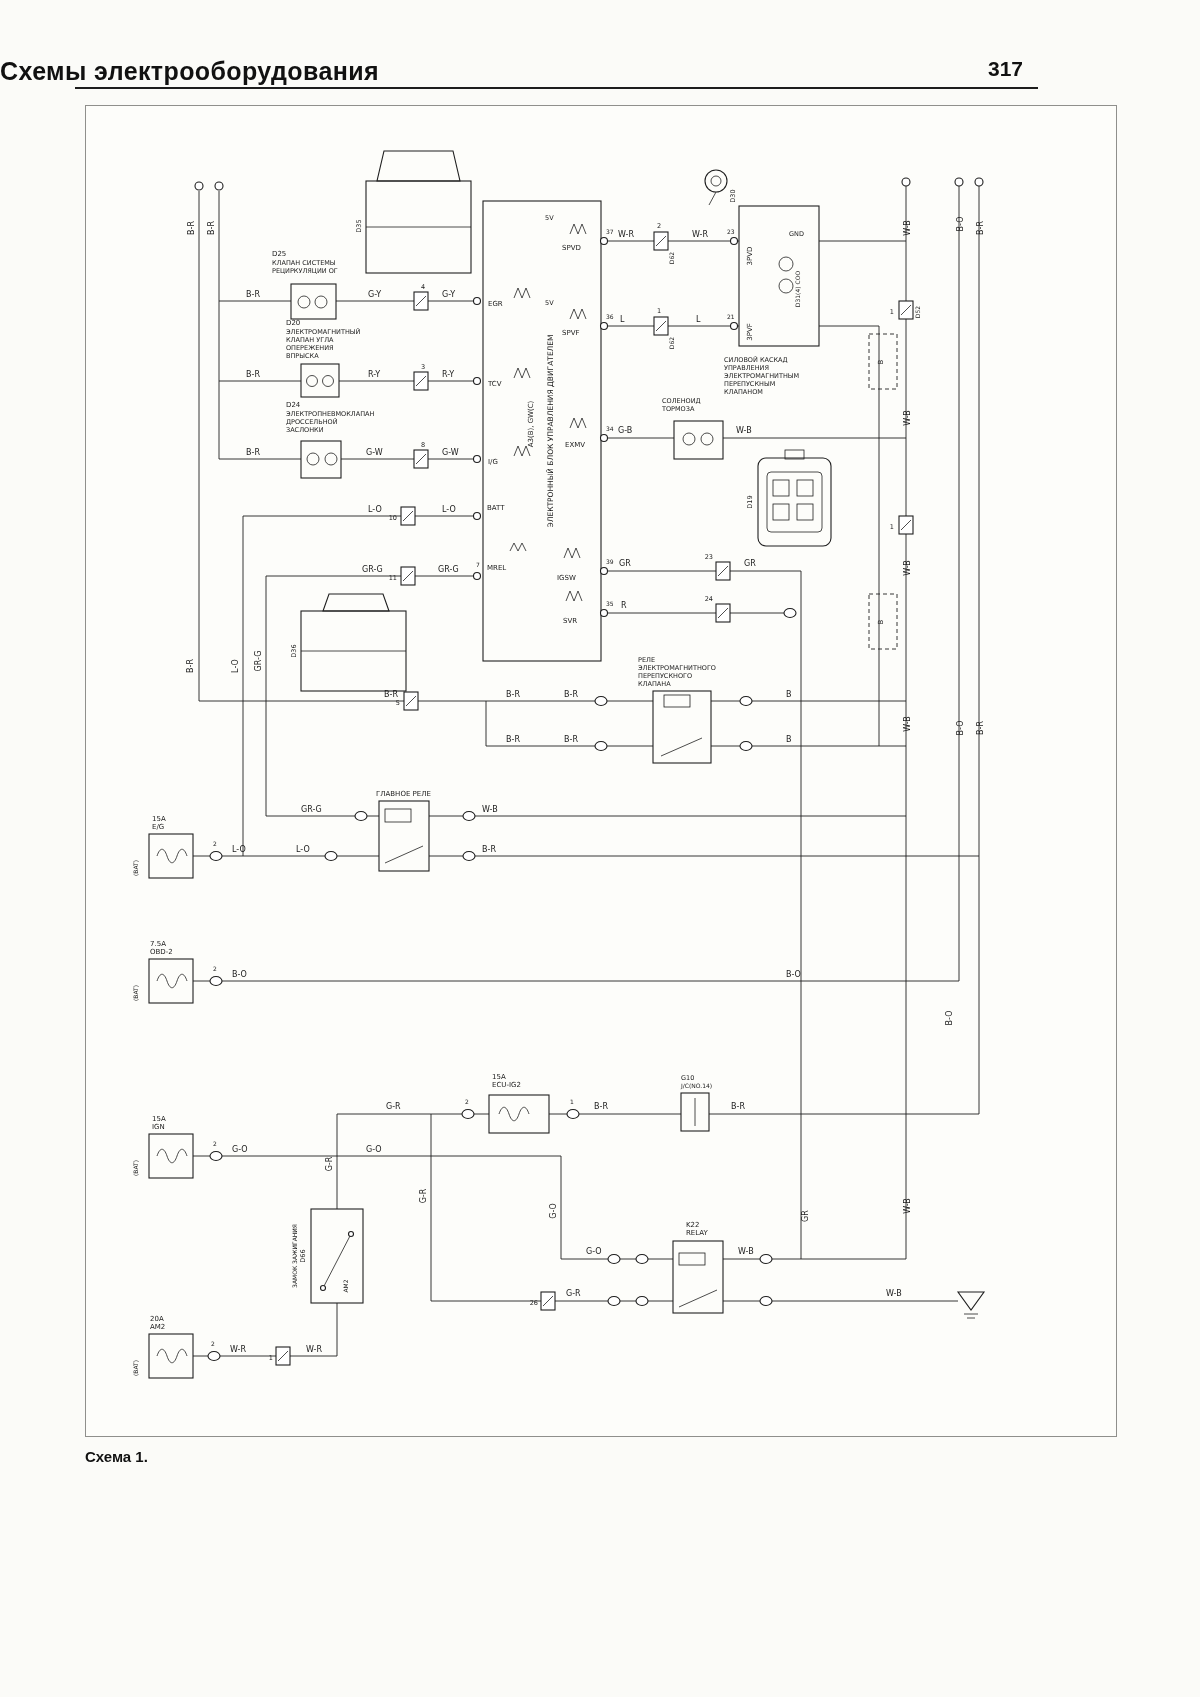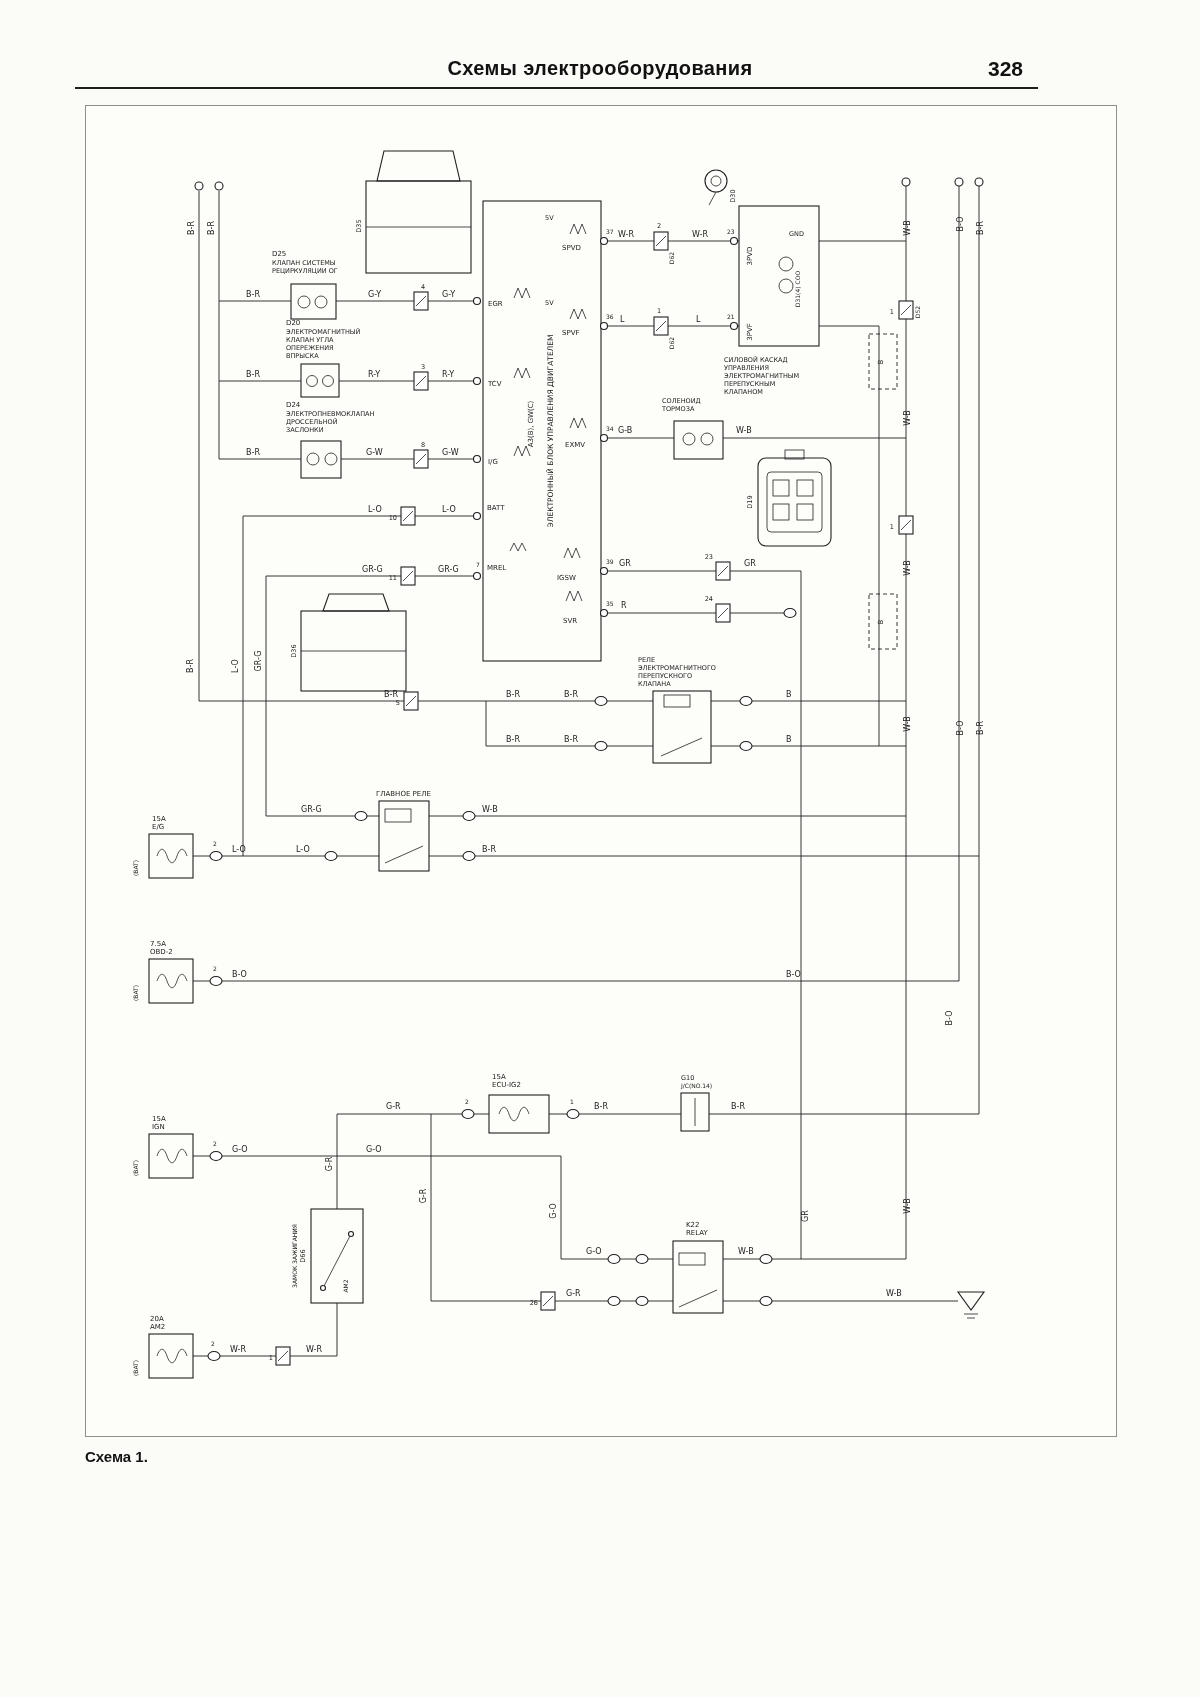--- a/index.html
+++ b/index.html
@@ -1,22 +1,22 @@
 <!DOCTYPE html>
 <html><head>
 <meta charset="utf-8">
 <style>
   html,body{margin:0;padding:0}
   body{
     width:1200px;height:1697px;position:relative;overflow:hidden;
     background:#fbfbf8;color:#111;
     font-family:"Liberation Sans",sans-serif;
   }
-  .header-title{position:absolute;top:57px;left:0;width:100%;text-align:center;
-    font-size:20px;font-weight:bold;letter-spacing:.4px}
+  .header-title{position:absolute;top:57px;left:0;width:100%;
+    font-size:25px;font-weight:bold;letter-spacing:.4px}
   .page-num{position:absolute;top:57px;left:988px;font-size:21px;font-weight:bold}
   .rule{position:absolute;top:87px;left:75px;width:963px;height:2px;background:#1d1d1d}
   .frame{position:absolute;left:85px;top:105px;width:1030px;height:1330px;
     border:1.5px solid #8f8f8c;background:#fdfdfa}
   .side-label{position:absolute;left:89px;top:455px;height:930px;
     writing-mode:vertical-rl;transform:rotate(180deg);
     font-size:12.5px;font-weight:bold;letter-spacing:.4px;white-space:nowrap;color:#151515}
   .caption{position:absolute;top:1448px;left:85px;width:1030px;text-align:left;
     font-size:15px;font-weight:bold}
   svg.diagram{position:absolute;left:0;top:0}
@@ -25,21 +25,21 @@
   .box{stroke:#1f1f1f;stroke-width:1.1;fill:none}
   .boxw{stroke:#1f1f1f;stroke-width:1.1;fill:#fff}
   .thin{stroke:#1f1f1f;stroke-width:.8;fill:none}
   .dash{stroke:#1f1f1f;stroke-width:.9;fill:none;stroke-dasharray:4 3}
 </style>
 </head>
 <body>
 
 <div>
   <div class="header-title">Схемы электрооборудования</div>
-  <div class="page-num">328</div>
+  <div class="page-num">317</div>
   <div class="rule"></div>
 </div>
 
 <div class="side-label">СИСТЕМА УПРАВЛЕНИЯ ДВИГАТЕЛЕМ (модели с двигателями S05C, S05D) И ГОРНЫЙ ТОРМОЗ</div>
 
 <div class="frame">
 <svg class="diagram" width="1030" height="1330" viewBox="0 0 1030 1330">
   <defs>
     <pattern id="cells" width="13" height="15" patternUnits="userSpaceOnUse">
       <rect x="1.5" y="1.5" width="10" height="12" fill="none" stroke="#2a2a2a" stroke-width="0.8"></rect>

